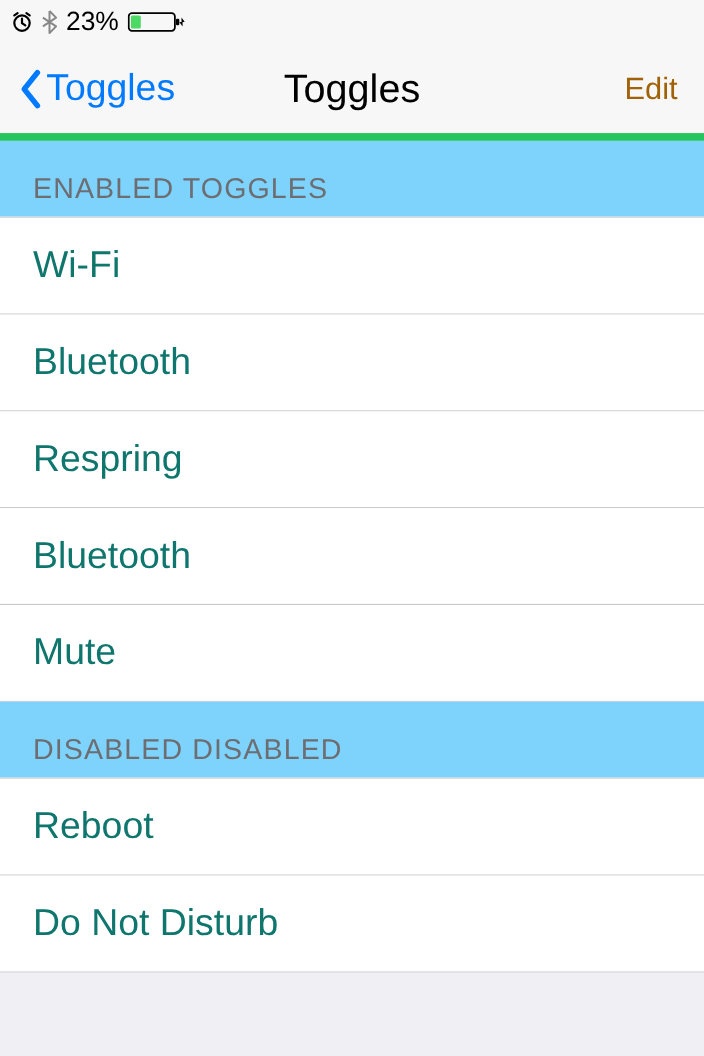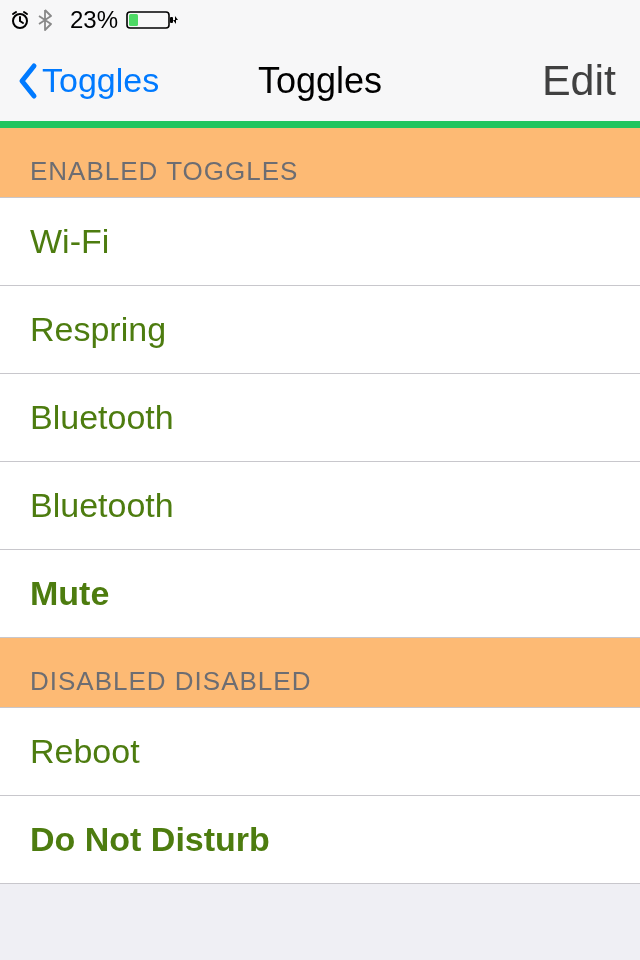--- a/index.html
+++ b/index.html
@@ -20,21 +20,21 @@
     }
     .status-left { display: flex; align-items: center; gap: 6px; }
     .signal-dots { display: flex; gap: 4px; align-items: center; }
     .dot { width: 11px; height: 11px; border-radius: 50%; border: 1.5px solid #000; }
     .dot.filled { background: #000; }
     .carrier-logo { width: 30px; height: 18px; display: flex; align-items: center; justify-content: center; }
     .wifi-status { display: inline-flex; }
     .status-center { font-weight: 500; font-size: 24px; }
     .status-right { display: flex; align-items: center; gap: 8px; }
     .alarm-icon, .bt-icon { display: inline-flex; }
-    .battery-pct { font-size: 24px; margin-left: 10px; }
+    .battery-pct { font-size: 24px; }
     .battery { display: inline-flex; align-items: center; }
     .nav-bar {
       height: 88px;
       background: #f7f7f8;
       border-bottom: 7px solid #22c55e;
       display: flex;
       align-items: center;
       position: relative;
       padding: 0 16px;
     }
@@ -50,44 +50,44 @@
       position: absolute;
       left: 50%;
       transform: translateX(-50%);
       font-size: 36px;
       font-weight: 500;
       color: #000;
     }
     .nav-edit {
       position: absolute;
       right: 24px;
-      color: #404040;
-      font-size: 43px;
+      color: #a16207;
+      font-size: 28px;
       text-align: right;
     }
     .section-header {
       padding: 28px 44px 10px 30px;
       font-size: 26px;
       color: #6d6d72;
       letter-spacing: 1px;
-      background: #fdba74;
+      background: #7dd3fc;
     }
     .list {
       background: #fff;
       border-top: 1px solid #c8c7cc;
       border-bottom: 1px solid #c8c7cc;
     }
     .list-item {
       padding: 24px 30px;
       font-size: 34px;
-      color: #4d7c0f;
+      color: #0f766e;
       border-bottom: 1px solid #c8c7cc;
       background: #fff;
     }
-    .list-item:last-child { border-bottom: none; font-weight: bold; }
+    .list-item:last-child { border-bottom: none; }
   </style>
 </head>
 <body>
 
 <div class="status-bar">
   <div class="status-right">
     <span class="alarm-icon">
       <svg width="20" height="20" viewBox="0 0 20 20">
         <circle cx="10" cy="11" r="7" fill="none" stroke="#000" stroke-width="2"></circle>
         <path d="M10 7 v4 l3 2" fill="none" stroke="#000" stroke-width="2" stroke-linecap="round"></path>
@@ -118,22 +118,22 @@
     </svg>
     <span>Toggles</span>
   </div>
   <div class="nav-title">Toggles</div>
   <div class="nav-edit">Edit</div>
 </div>
 
 <div class="section-header">ENABLED TOGGLES</div>
 <div class="list">
   <div class="list-item">Wi-Fi</div>
+  <div class="list-item">Bluetooth</div>
   <div class="list-item">Respring</div>
-  <div class="list-item">Bluetooth</div>
   <div class="list-item">Bluetooth</div>
   <div class="list-item">Mute</div>
 </div>
 
 <div class="section-header">DISABLED DISABLED</div>
 <div class="list">
   <div class="list-item">Reboot</div>
   <div class="list-item">Do Not Disturb</div>
 </div>
 

